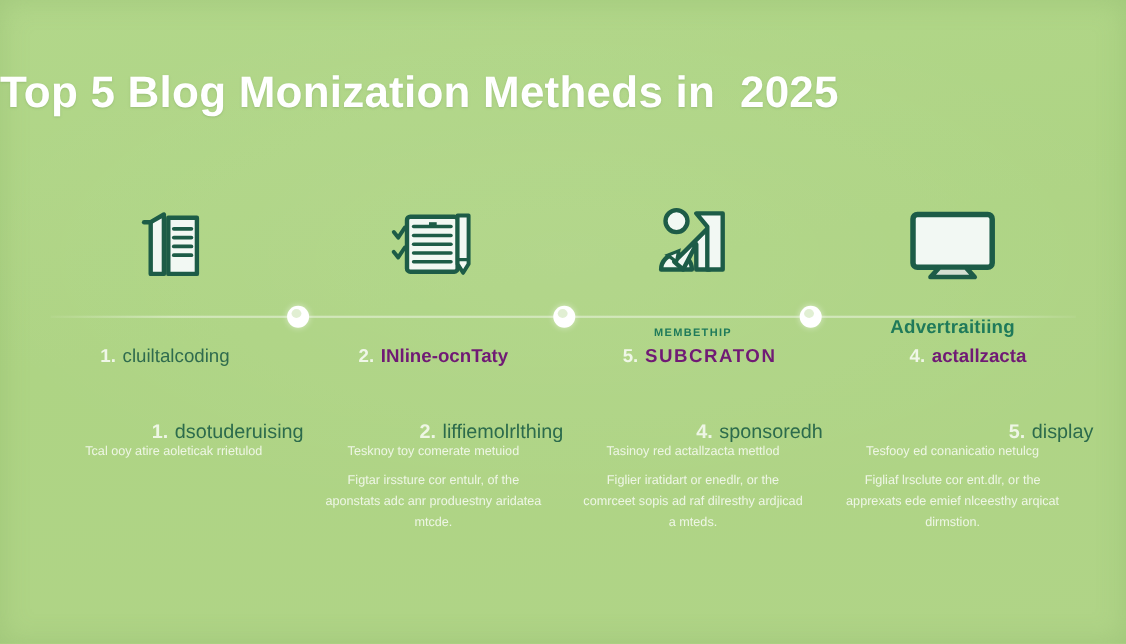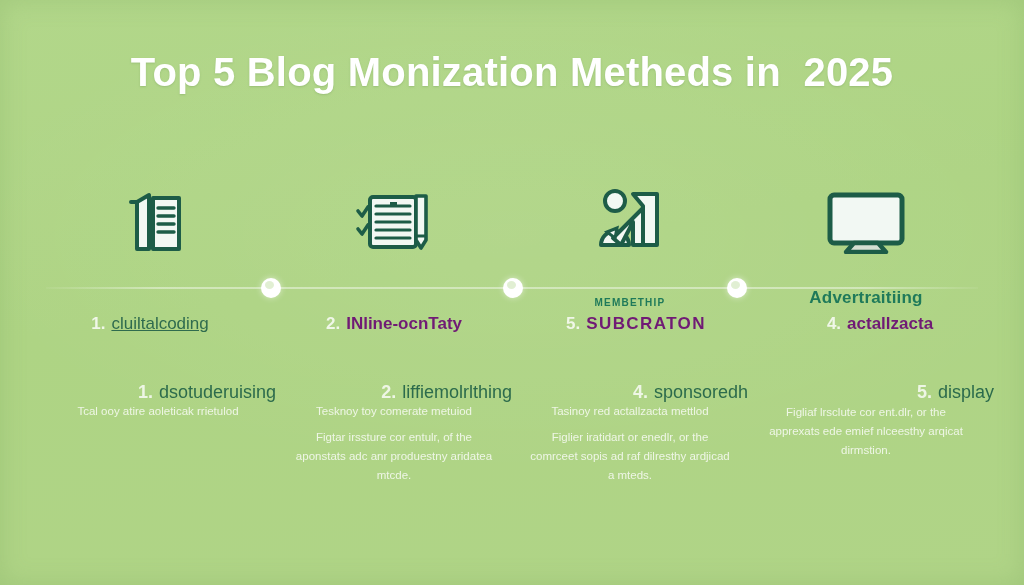--- a/index.html
+++ b/index.html
@@ -18,22 +18,22 @@
   .edge-shade {
     position:absolute; inset:0;
     box-shadow: inset 0 0 26px rgba(120,160,90,0.28);
     pointer-events:none;
   }
 
   
   .title {
     position:absolute;
     left:0; right:0;
-    top:50px;
-    text-align:center;
+    top:62px;
+    text-align:left;
     color:#ffffff;
     font-size:40px;
     font-weight:bold;
     letter-spacing:0.2px;
     white-space:pre;
     text-shadow:0 1px 2px rgba(110,150,85,0.35);
   }
 
   
   .connector {
@@ -104,21 +104,21 @@
     white-space:nowrap;
     font-size:17px;
     font-weight:bold;
   }
   .lbl .num {
     color:#f0f7e8;
     font-weight:bold;
     margin-right:6px;
   }
   .lbl .txt { color:#701a75; }
-  .lbl.dim .txt { color:#2f6b4e; font-weight:normal;text-decoration:underline; }
+  .lbl.dim .txt { color:#2f6b4e; font-weight:normal; }
   .lbl.caps .txt { letter-spacing:1.4px;margin-top:16px; }
 
   .label-row2 {
     margin-top:48px;
     display:flex;
     justify-content:flex-end;
   }
   .label-row2 .lbl { font-size:18px; font-weight:normal; }
   .label-row2 .lbl .txt { color:#2c6b4c; }
   .label-row2 .lbl .num { color:#eef6e5; }
@@ -276,17 +276,18 @@
       <div class="lbl">
         <span class="num">4.</span><span class="txt">actallzacta</span>
       </div>
     </div>
     <div class="label-row2">
       <div class="lbl">
         <span class="num">5.</span><span class="txt">display</span>
       </div>
     </div>
     <div class="body-block">
+      <div class="body-lead">Tesfooy ed conanicatio netulcg</div>
       <div class="body-para">Figliaf lrsclute cor ent.dlr, or the apprexats ede emief nlceesthy arqicat dirmstion.</div>
     </div>
   </div>
 
 </div>
 
 </body></html>

